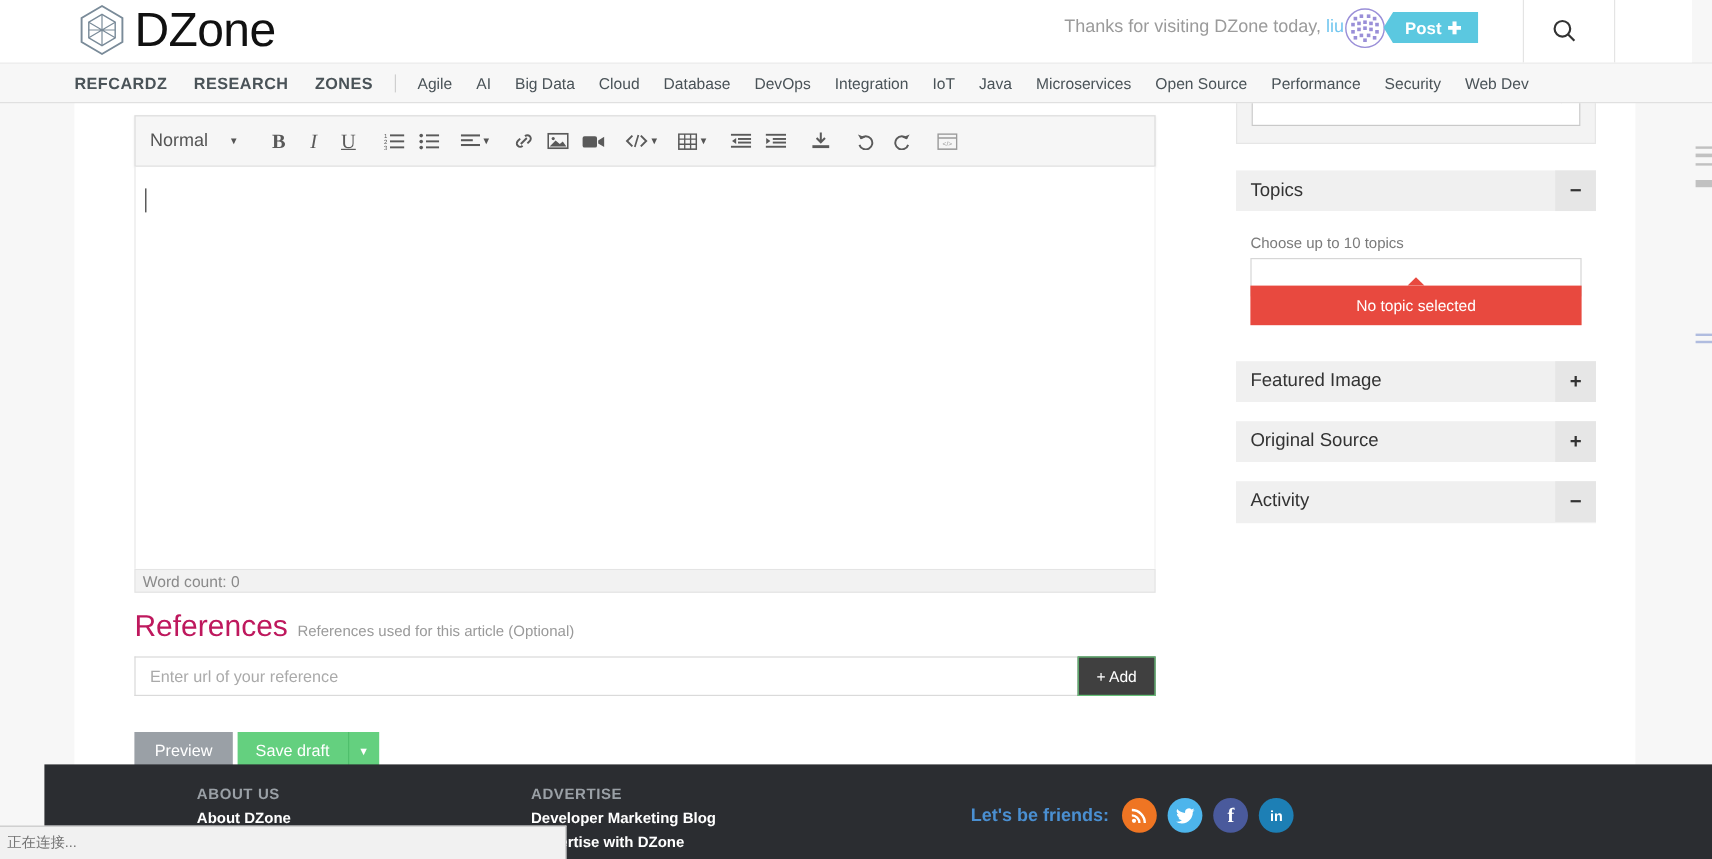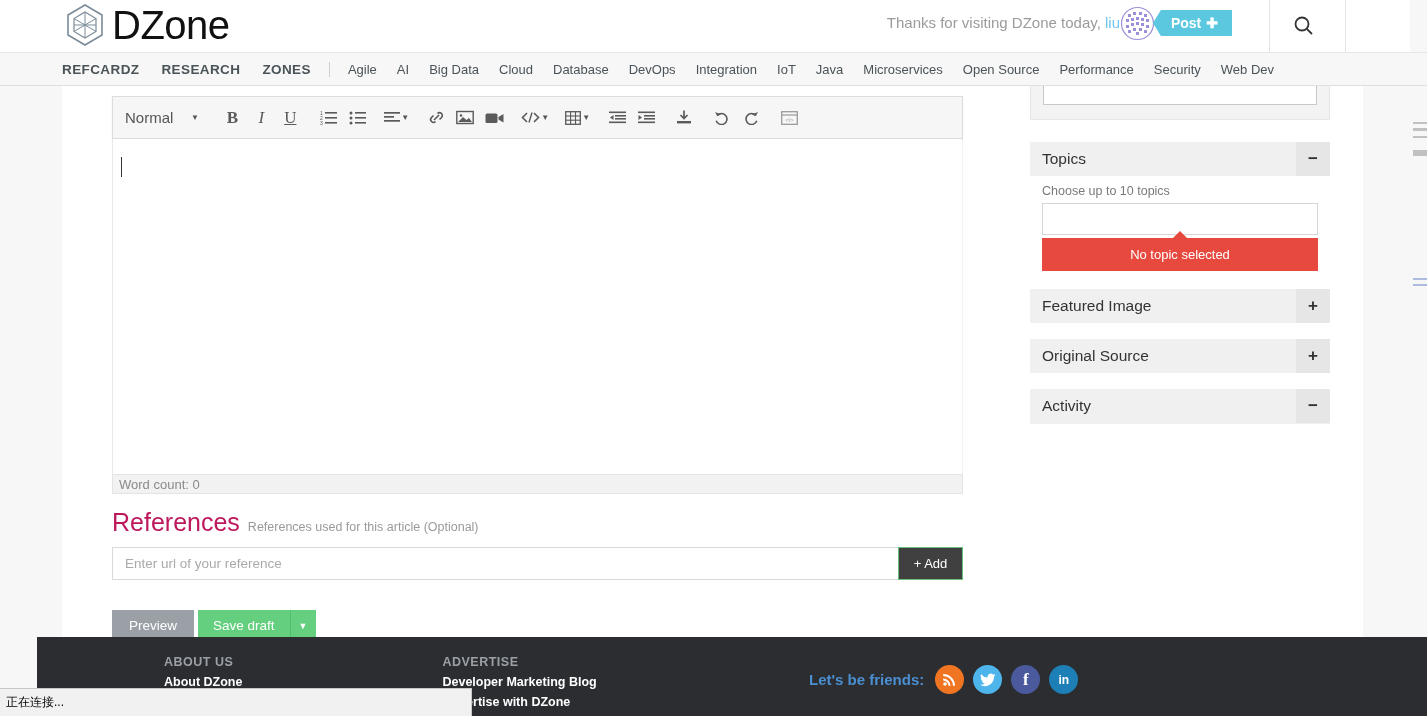--- a/index.html
+++ b/index.html
@@ -137,21 +137,21 @@
   .panel-head {
     height: 34px; background: #f0f0f0; display: flex; align-items: center;
     justify-content: space-between; cursor: pointer;
   }
   .panel-title { font-size: 15.5px; color: #333; padding-left: 12px; }
   .panel-toggle {
     width: 34px; height: 34px; background: #e6e6e6; display: flex;
     align-items: center; justify-content: center; font-size: 17px; color: #333;
     font-weight: bold; cursor: pointer;
   }
-  .panel-body { background: #fff; padding: 8px 12px 10px; position: relative; }
+  .panel-body { background: #fff; padding: 20px 12px 10px; position: relative; }
   .topics-hint { font-size: 12.5px; color: #7a7a7a; margin-bottom: 5px; }
   .topics-input {
     height: 32px; background: #fff; border: 1px solid #d6d6d6; width: 100%;
     outline: none; font-family: "Liberation Sans", sans-serif; font-size: 13px;
   }
   .tooltip-err {
     position: absolute; left: 12px; right: 12px; top: 62px; height: 33px;
     background: #e8493f; color: #fff; font-size: 13px;
     display: flex; align-items: center; justify-content: center;
   }
@@ -179,21 +179,21 @@
   .friends-label { font-size: 15px; font-weight: bold; color: #4a8fd1; margin-right: 2px; }
   .soc { width: 29px; height: 29px; border-radius: 50%; display: flex; align-items: center;
          justify-content: center; color: #fff; font-weight: bold; font-size: 14px; cursor: pointer; }
 
   
   .statusbar {
     position: absolute; left: 0; top: 688px; width: 472px; height: 28px;
     background: #f1f1f1; border-top: 1px solid #c8c8c8; border-right: 1px solid #c8c8c8;
     display: flex; align-items: center; padding-left: 6px; z-index: 40;
   }
-  .statusbar span { font-size: 12px; color: #000000; }
+  .statusbar span { font-size: 12px; color: #737373; }
 
   
   .edge-frag { position: absolute; right: 0; width: 14px; background: #8c8c8c; opacity: .5; }
 </style>
 </head>
 <body>
 
 <div class="page-bg"></div>
 <div class="content-col"></div>
 <div class="right-gutter"></div>

